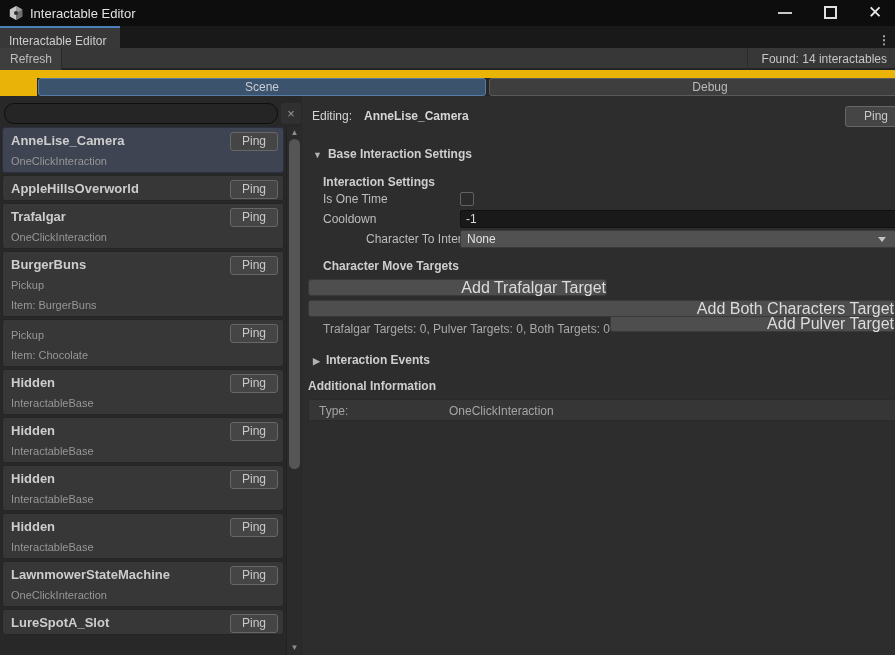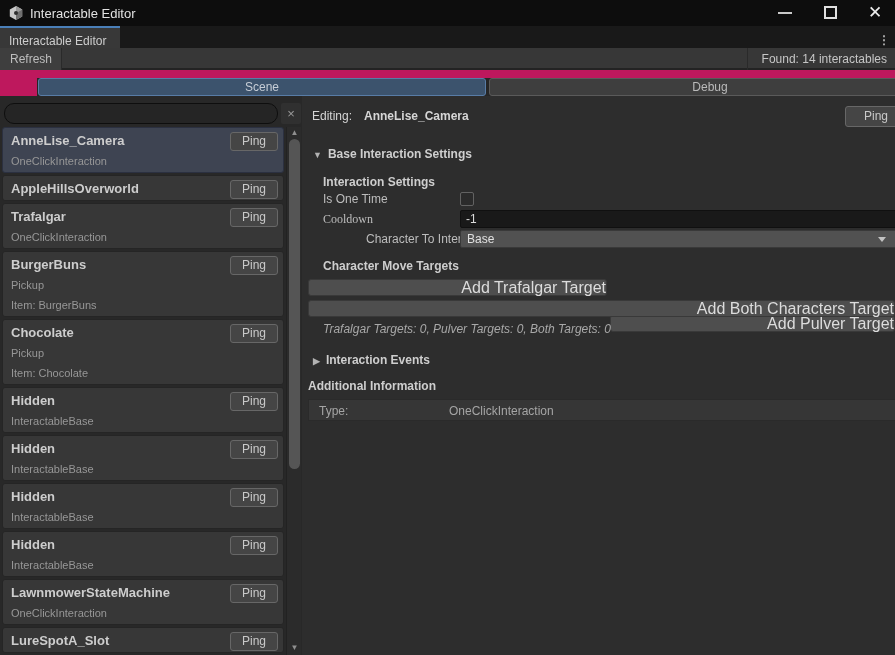--- a/index.html
+++ b/index.html
@@ -1,17 +1,17 @@
 <!DOCTYPE html>
 <html><head>
 <meta charset="utf-8">
 <style>
   html,body{margin:0;padding:0;background:#1a1a1a;}
   *{box-sizing:border-box;font-family:"Liberation Sans",sans-serif;}
-  .frame{position:relative;width:895px;height:655px;overflow:hidden;background:#be185d;color:#c8c8c8;}
+  .frame{position:relative;width:895px;height:655px;overflow:hidden;background:#eab308;color:#c8c8c8;}
 
   
   .titlebar{position:absolute;left:0;top:0;width:895px;height:26px;background:#0d0d0d;}
   .tb-icon{position:absolute;left:8px;top:5px;width:16px;height:16px;}
   .tb-title{position:absolute;left:30px;top:6px;font-size:13px;color:#e2e2e2;}
   .win-min{position:absolute;left:778px;top:12px;width:14px;height:2px;background:#c9c9c9;}
   .win-max{position:absolute;left:824px;top:6px;width:13px;height:13px;border:2px solid #e0e0e0;background:transparent;}
   .win-close{position:absolute;left:868px;top:3px;font-size:17px;color:#ececec;line-height:20px;}
 
   
@@ -53,31 +53,31 @@
   .insp-label{position:absolute;font-size:12px;color:#bdbdbd;}
   .insp-bold{position:absolute;font-size:12px;font-weight:bold;color:#cecece;}
   .ed-label{position:absolute;left:10px;top:13px;font-size:12px;font-weight:normal;color:#d6d6d6;}
   .ed-value{position:absolute;left:62px;top:13px;font-size:12px;font-weight:bold;color:#d6d6d6;}
   .ping-top{position:absolute;left:543px;top:10px;width:62px;height:21px;background:#454545;border:1px solid #676767;border-radius:3px;color:#c9c9c9;font-size:12px;text-align:center;line-height:19px;}
   .fold-arrow{font-size:9px;color:#b2b2b2;margin-right:6px;}
   .fold-base{position:absolute;left:11px;top:51px;font-size:12px;font-weight:bold;color:#cecece;}
   .hdr-is{left:21px;top:79px;}
   .lbl-onetime{left:21px;top:96px;}
   .checkbox{position:absolute;left:158px;top:96px;width:14px;height:14px;background:#2b2b2b;border:1px solid #626262;border-radius:2px;}
-  .lbl-cooldown{left:21px;top:116px;font-family:Liberation Serif, serif;}
+  .lbl-cooldown{left:21px;top:116px;}
   .field-cooldown{position:absolute;left:158px;top:114px;right:-2px;height:18px;background:#191919;border:1px solid #101010;border-radius:2px;color:#dcdcdc;font-size:12px;line-height:16px;padding-left:5px;}
   .lbl-char{left:21px;top:136px;margin-left:43px;}
   .dropdown{position:absolute;left:158px;top:134px;right:-2px;height:18px;background:#515151;border:1px solid #393939;border-radius:2px;color:#e0e0e0;font-size:12px;line-height:16px;padding-left:6px;}
   .dd-arrow{position:absolute;right:10px;top:6px;width:0;height:0;border-left:4px solid transparent;border-right:4px solid transparent;border-top:5px solid #c2c2c2;}
   .hdr-move{left:21px;top:163px;}
   .add-btn{position:absolute;height:17px;background:#4e4e4e;border:1px solid #393939;border-radius:3px;color:#dcdcdc;font-size:16px;text-align:right;line-height:15px;}
   .btn-traf{left:6px;top:183px;width:299px;}
   .btn-pulver{left:308px;top:183px;width:285px;margin-top:36px;}
   .btn-both{left:6px;top:204px;right:0;width:587px;}
-  .summary{position:absolute;left:21px;top:226px;font-size:12px;color:#a8a8a8;font-style:italic;}
+  .summary{position:absolute;left:21px;top:226px;font-size:12px;color:#a8a8a8;}
   .fold-events{position:absolute;left:11px;top:257px;font-size:12px;font-weight:bold;color:#cecece;}
   .hdr-additional{left:6px;top:283px;}
   .type-box{position:absolute;left:6px;top:303px;right:-2px;height:22px;background:#363636;border:1px solid #2a2a2a;}
   .type-label{position:absolute;left:10px;top:4px;font-size:12px;color:#a5a5a5;}
   .type-value{position:absolute;left:140px;top:4px;font-size:12px;color:#a5a5a5;}
 </style>
 </head>
 <body>
 
 <div class="frame">
@@ -146,21 +146,20 @@
   <div class="list-item">
     <div class="item-name">BurgerBuns</div>
     <div>
             <div class="item-line">Pickup</div>
             <div class="item-line">Item: BurgerBuns</div>
           </div>
     <div class="ping-btn">Ping</div>
   </div>
 
   <div class="list-item">
-    <div class="item-name">Chocolate</div>
     <div>
             <div class="item-line">Pickup</div>
             <div class="item-line">Item: Chocolate</div>
           </div>
     <div class="ping-btn">Ping</div>
   </div>
 
   <div class="list-item">
     <div class="item-name">Hidden</div>
     <div>
@@ -227,21 +226,21 @@
     <div class="insp-bold hdr-is">Interaction Settings</div>
 
     <div class="insp-label lbl-onetime">Is One Time</div>
     <div class="checkbox"></div>
 
     <div class="insp-label lbl-cooldown">Cooldown</div>
     <div class="field-cooldown">-1</div>
 
     <div class="insp-label lbl-char">Character To Interact</div>
     <div class="dropdown">
-      <span>Base</span>
+      <span>None</span>
       <span class="dd-arrow"></span>
     </div>
 
     <div class="insp-bold hdr-move">Character Move Targets</div>
     <div class="add-btn btn-traf">Add Trafalgar Target</div>
     <div class="add-btn btn-pulver">Add Pulver Target</div>
     <div class="add-btn btn-both">Add Both Characters Target</div>
     <div class="summary">Trafalgar Targets: 0, Pulver Targets: 0, Both Targets: 0</div>
 
     <div class="fold-events">

